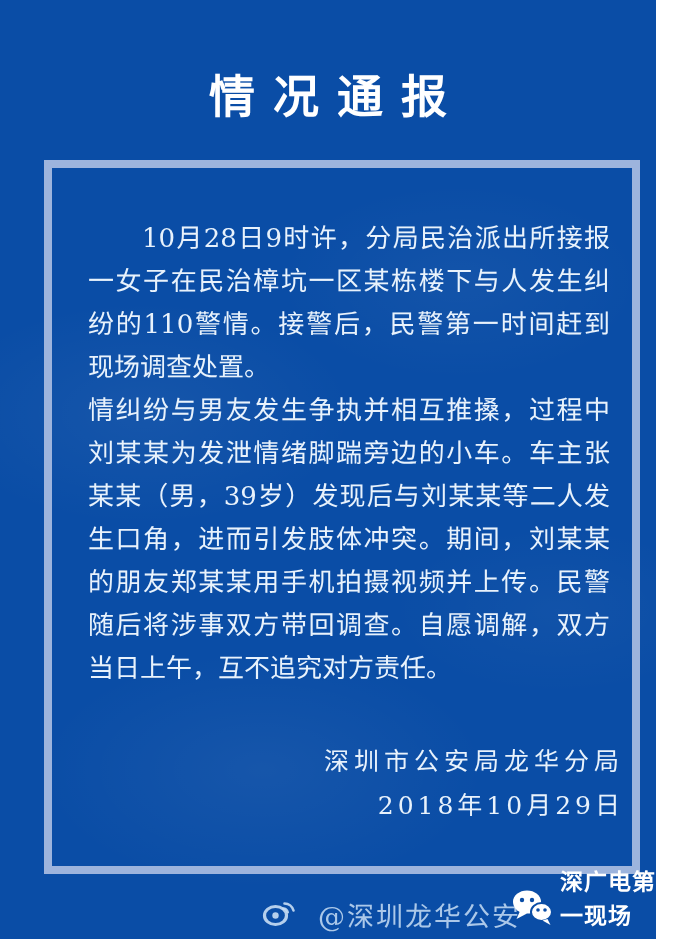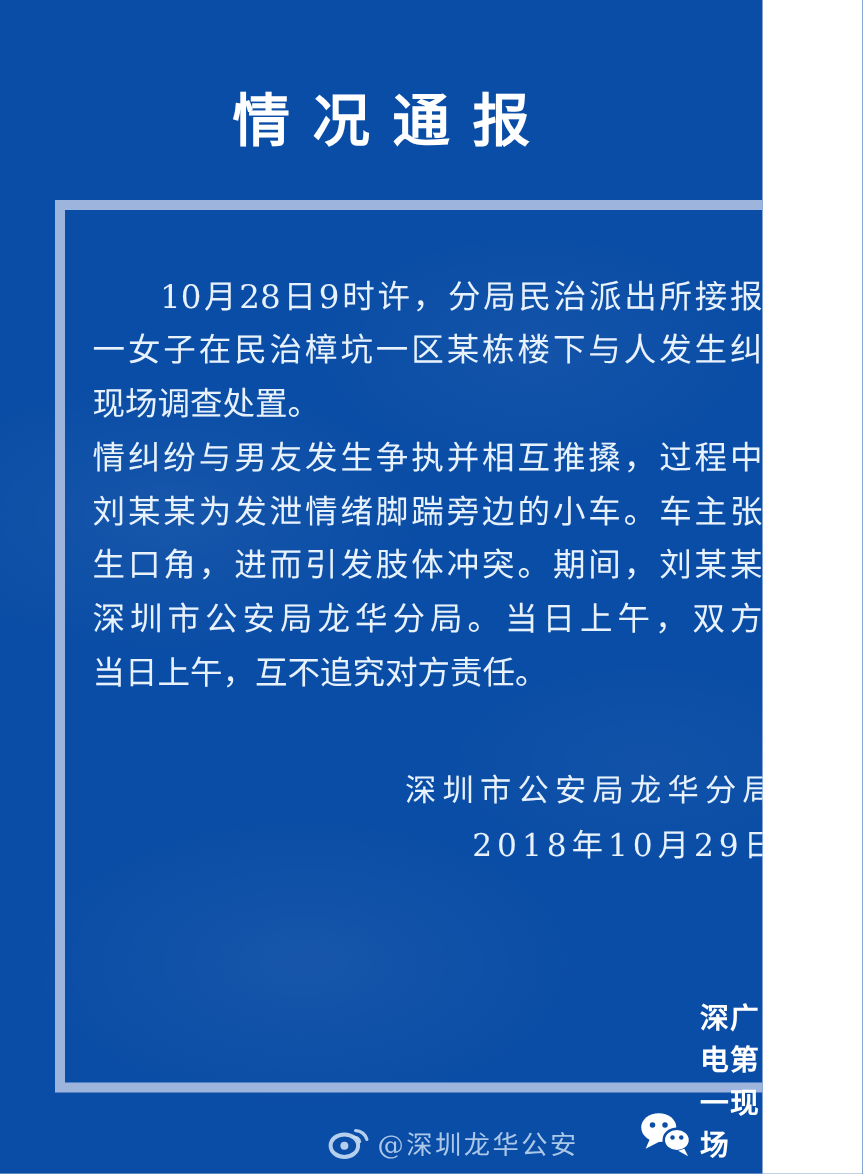--- a/index.html
+++ b/index.html
@@ -1,18 +1,18 @@
 <!DOCTYPE html>
 <html lang="zh-CN"><head>
 <meta charset="utf-8">
 <style>
   html,body{margin:0;padding:0;}
   .page{
     position:relative;
-    width:610px;height:939px;
+    width:656px;height:939px;
     background-color:#0a4da6;
     background-image:
       radial-gradient(ellipse 300px 160px at 22% 44%, rgba(255,255,255,0.05), rgba(255,255,255,0) 70%),
       radial-gradient(ellipse 260px 140px at 70% 30%, rgba(255,255,255,0.04), rgba(255,255,255,0) 70%),
       radial-gradient(ellipse 320px 170px at 40% 82%, rgba(255,255,255,0.05), rgba(255,255,255,0) 70%),
       radial-gradient(ellipse 240px 120px at 85% 65%, rgba(255,255,255,0.03), rgba(255,255,255,0) 70%);
     overflow:hidden;
     font-family:"DejaVu Serif","Liberation Serif",serif;
   }
   .title{
@@ -38,20 +38,21 @@
     padding:49px 22px 0 22px;
   }
   .line{
     color:#e8f2fc;
     font-size:26px;
     line-height:43px;
     text-align:justify;
     text-align-last:justify;
     text-justify:inter-character;
     white-space:nowrap;
+    margin-left:14px;
   }
   .line.indent{ padding-left:54px; }
   .line.last{ text-align-last:left; white-space:normal; }
   .signature{
     margin:50px 8px 0 auto;
     width:-moz-fit-content;
     width:fit-content;
     text-align:center;
     color:#e8f2fc;
   }
@@ -63,23 +64,23 @@
   .sig-date{
     font-size:25px;
     line-height:44px;
     letter-spacing:4px;
     text-align:right;
   }
   .wm-weibo{
     position:absolute;
     left:262px;top:894px;
     height:40px;
-    display:flex;align-items:center;gap:4px;
+    display:flex;align-items:center;gap:20px;
     color:rgba(200,222,244,0.85);
-    font-size:21px;
+    font-size:27px;
     letter-spacing:2px;
   }
   .wm-wechat{
     position:absolute;
     left:512px;top:891px;
     height:40px;
     display:flex;align-items:flex-end;gap:7px;
     color:#ffffff;
     font-size:23px;
     font-weight:bold;
@@ -92,25 +93,28 @@
 <body>
 
 <div class="page">
 
   <h1 class="title">情况通报</h1>
 
   <div class="notice-box">
     <div class="notice-body">
       <div class="line indent">10月28日9时许，分局民治派出所接报</div>
       <div class="line">一女子在民治樟坑一区某栋楼下与人发生纠</div>
+      <div class="line">纷的110警情。接警后，民警第一时间赶到</div>
       <div class="line last">现场调查处置。</div>
       <div class="line">情纠纷与男友发生争执并相互推搡，过程中</div>
       <div class="line">刘某某为发泄情绪脚踹旁边的小车。车主张</div>
+      <div class="line">某某（男，39岁）发现后与刘某某等二人发</div>
       <div class="line">生口角，进而引发肢体冲突。期间，刘某某</div>
-      <div class="line">深圳市公安局龙华分局。当日上午，双方</div>
+      <div class="line">的朋友郑某某用手机拍摄视频并上传。民警</div>
+      <div class="line">随后将涉事双方带回调查。自愿调解，双方</div>
       <div class="line last">当日上午，互不追究对方责任。</div>
     </div>
 
     <div class="signature">
       <div class="sig-agency">深圳市公安局龙华分局</div>
       <div class="sig-date">2018年10月29日</div>
     </div>
   </div>
 
   <div class="wm-weibo">

